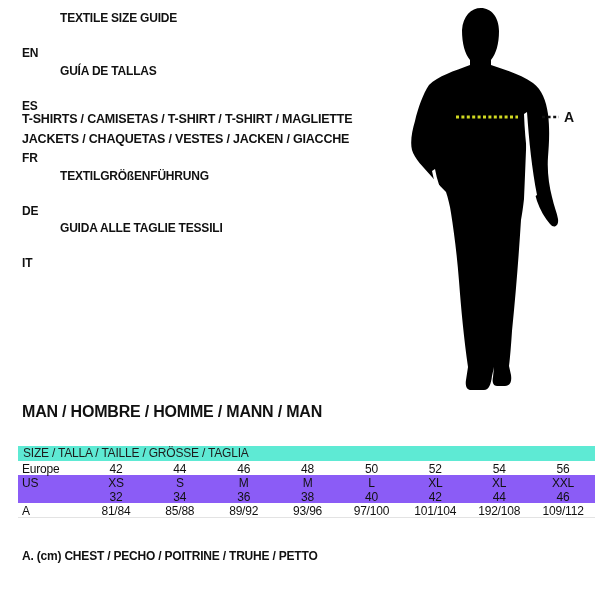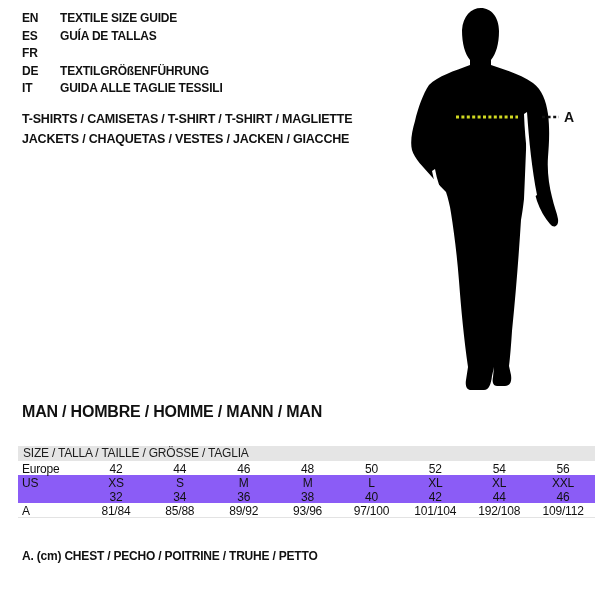--- a/index.html
+++ b/index.html
@@ -9,34 +9,34 @@
     background: #ffffff;
     font-family: "Liberation Sans", sans-serif;
     color: #111;
     letter-spacing: -0.2px;
     overflow: hidden;
   }
 
   
   .lang-block { position: absolute; left: 22px; top: 10px; }
   .lang-row { display: flex; line-height: 17.6px; font-size: 12px; font-weight: 700; }
-  .lang-code { width: 38px; flex: 0 0 38px; }
+  .lang-code { width: 38px; flex: 0 0 38px; margin-top: 35px; }
 
   
   .category { position: absolute; left: 22px; top: 110px; font-size: 12.5px; font-weight: 700; line-height: 19.5px; }
 
   
   .figure-wrap { position: absolute; left: 400px; top: 0; width: 200px; height: 400px; }
 
   
   .section-title { position: absolute; left: 22px; top: 395px; font-size: 16px; font-weight: 700; margin-top: 8px; }
 
   
   .size-table { position: absolute; left: 18px; top: 446px; width: 577px; font-size: 12px; border-bottom: 1px solid #e3e3e3; }
-  .thead { background: #e5e5e5; height: 15px; line-height: 15px; padding-left: 5px; color: #1d1d1d; }
+  .thead { background: #5eead4; height: 15px; line-height: 15px; padding-left: 5px; color: #1d1d1d; }
   .trow { display: flex; height: 14px; line-height: 16.5px; }
   .trow.shaded { background: #8b5cf6; }
   .tlabel { flex: 0 0 66px; padding-left: 4px; }
   .tcell { flex: 1 1 0; text-align: center; }
 
   
   .footnote { position: absolute; left: 22px; top: 549px; font-size: 12px; font-weight: 700; }
 </style>
 </head>
 <body>

